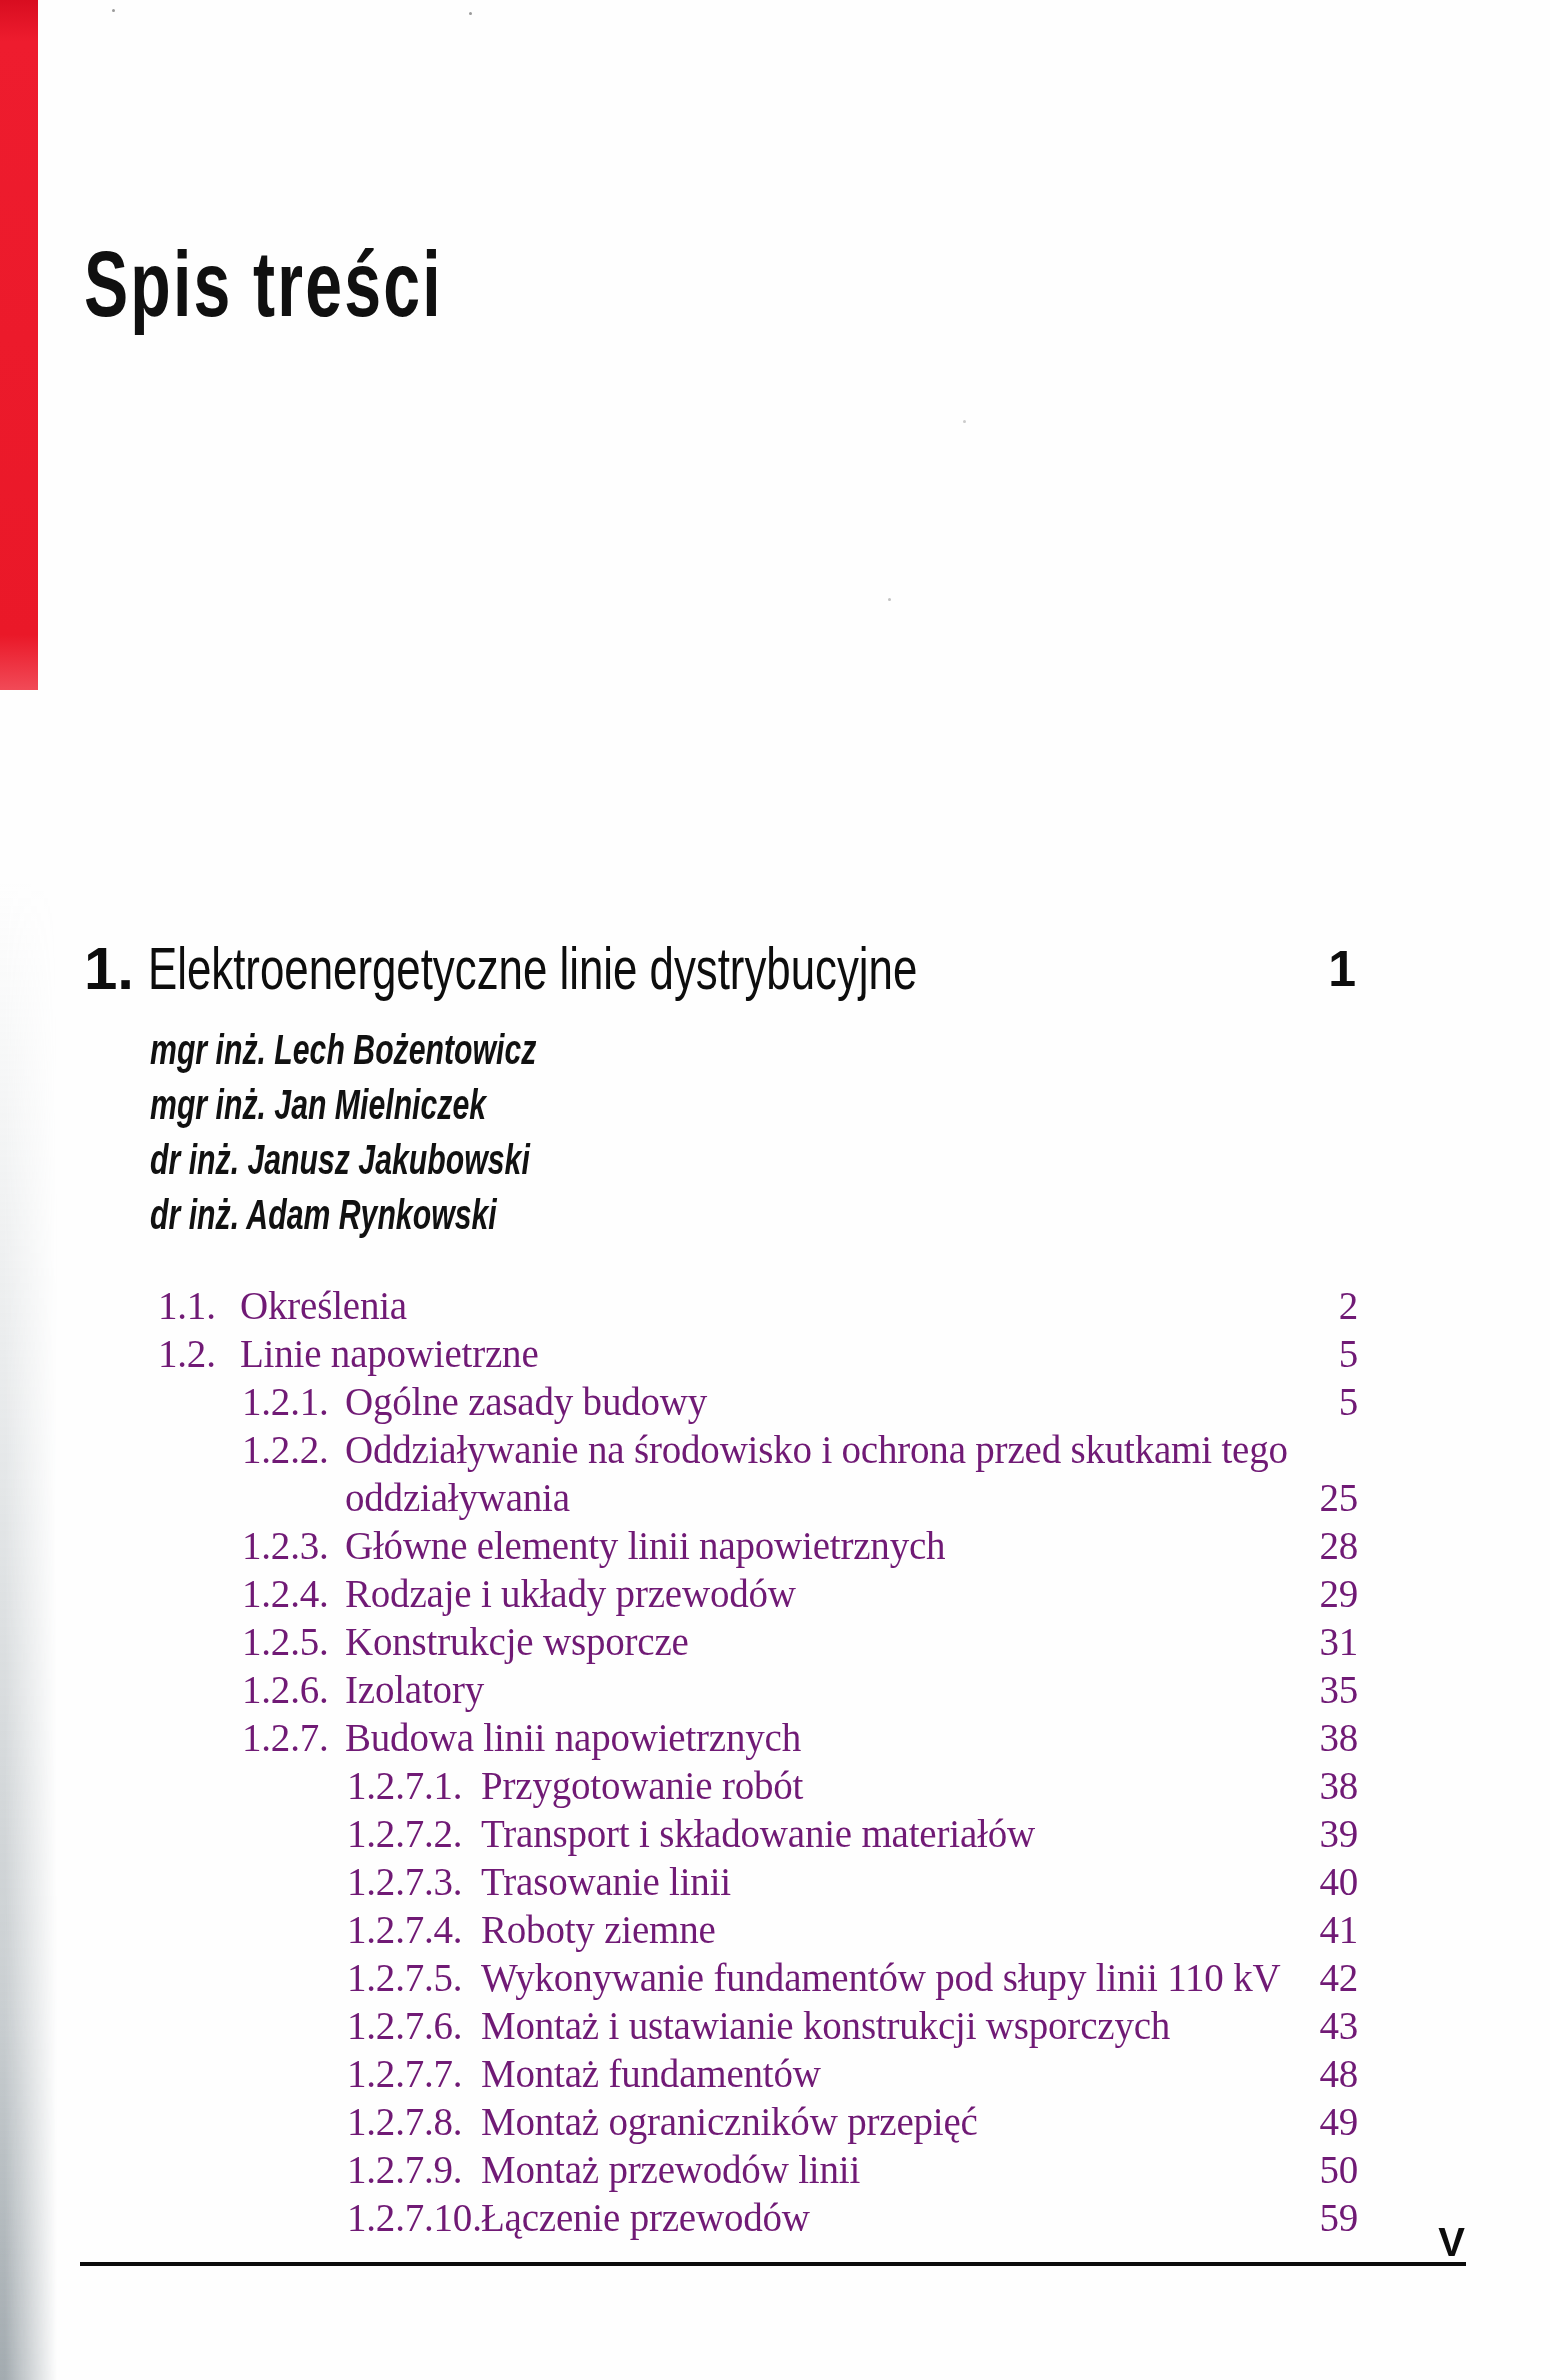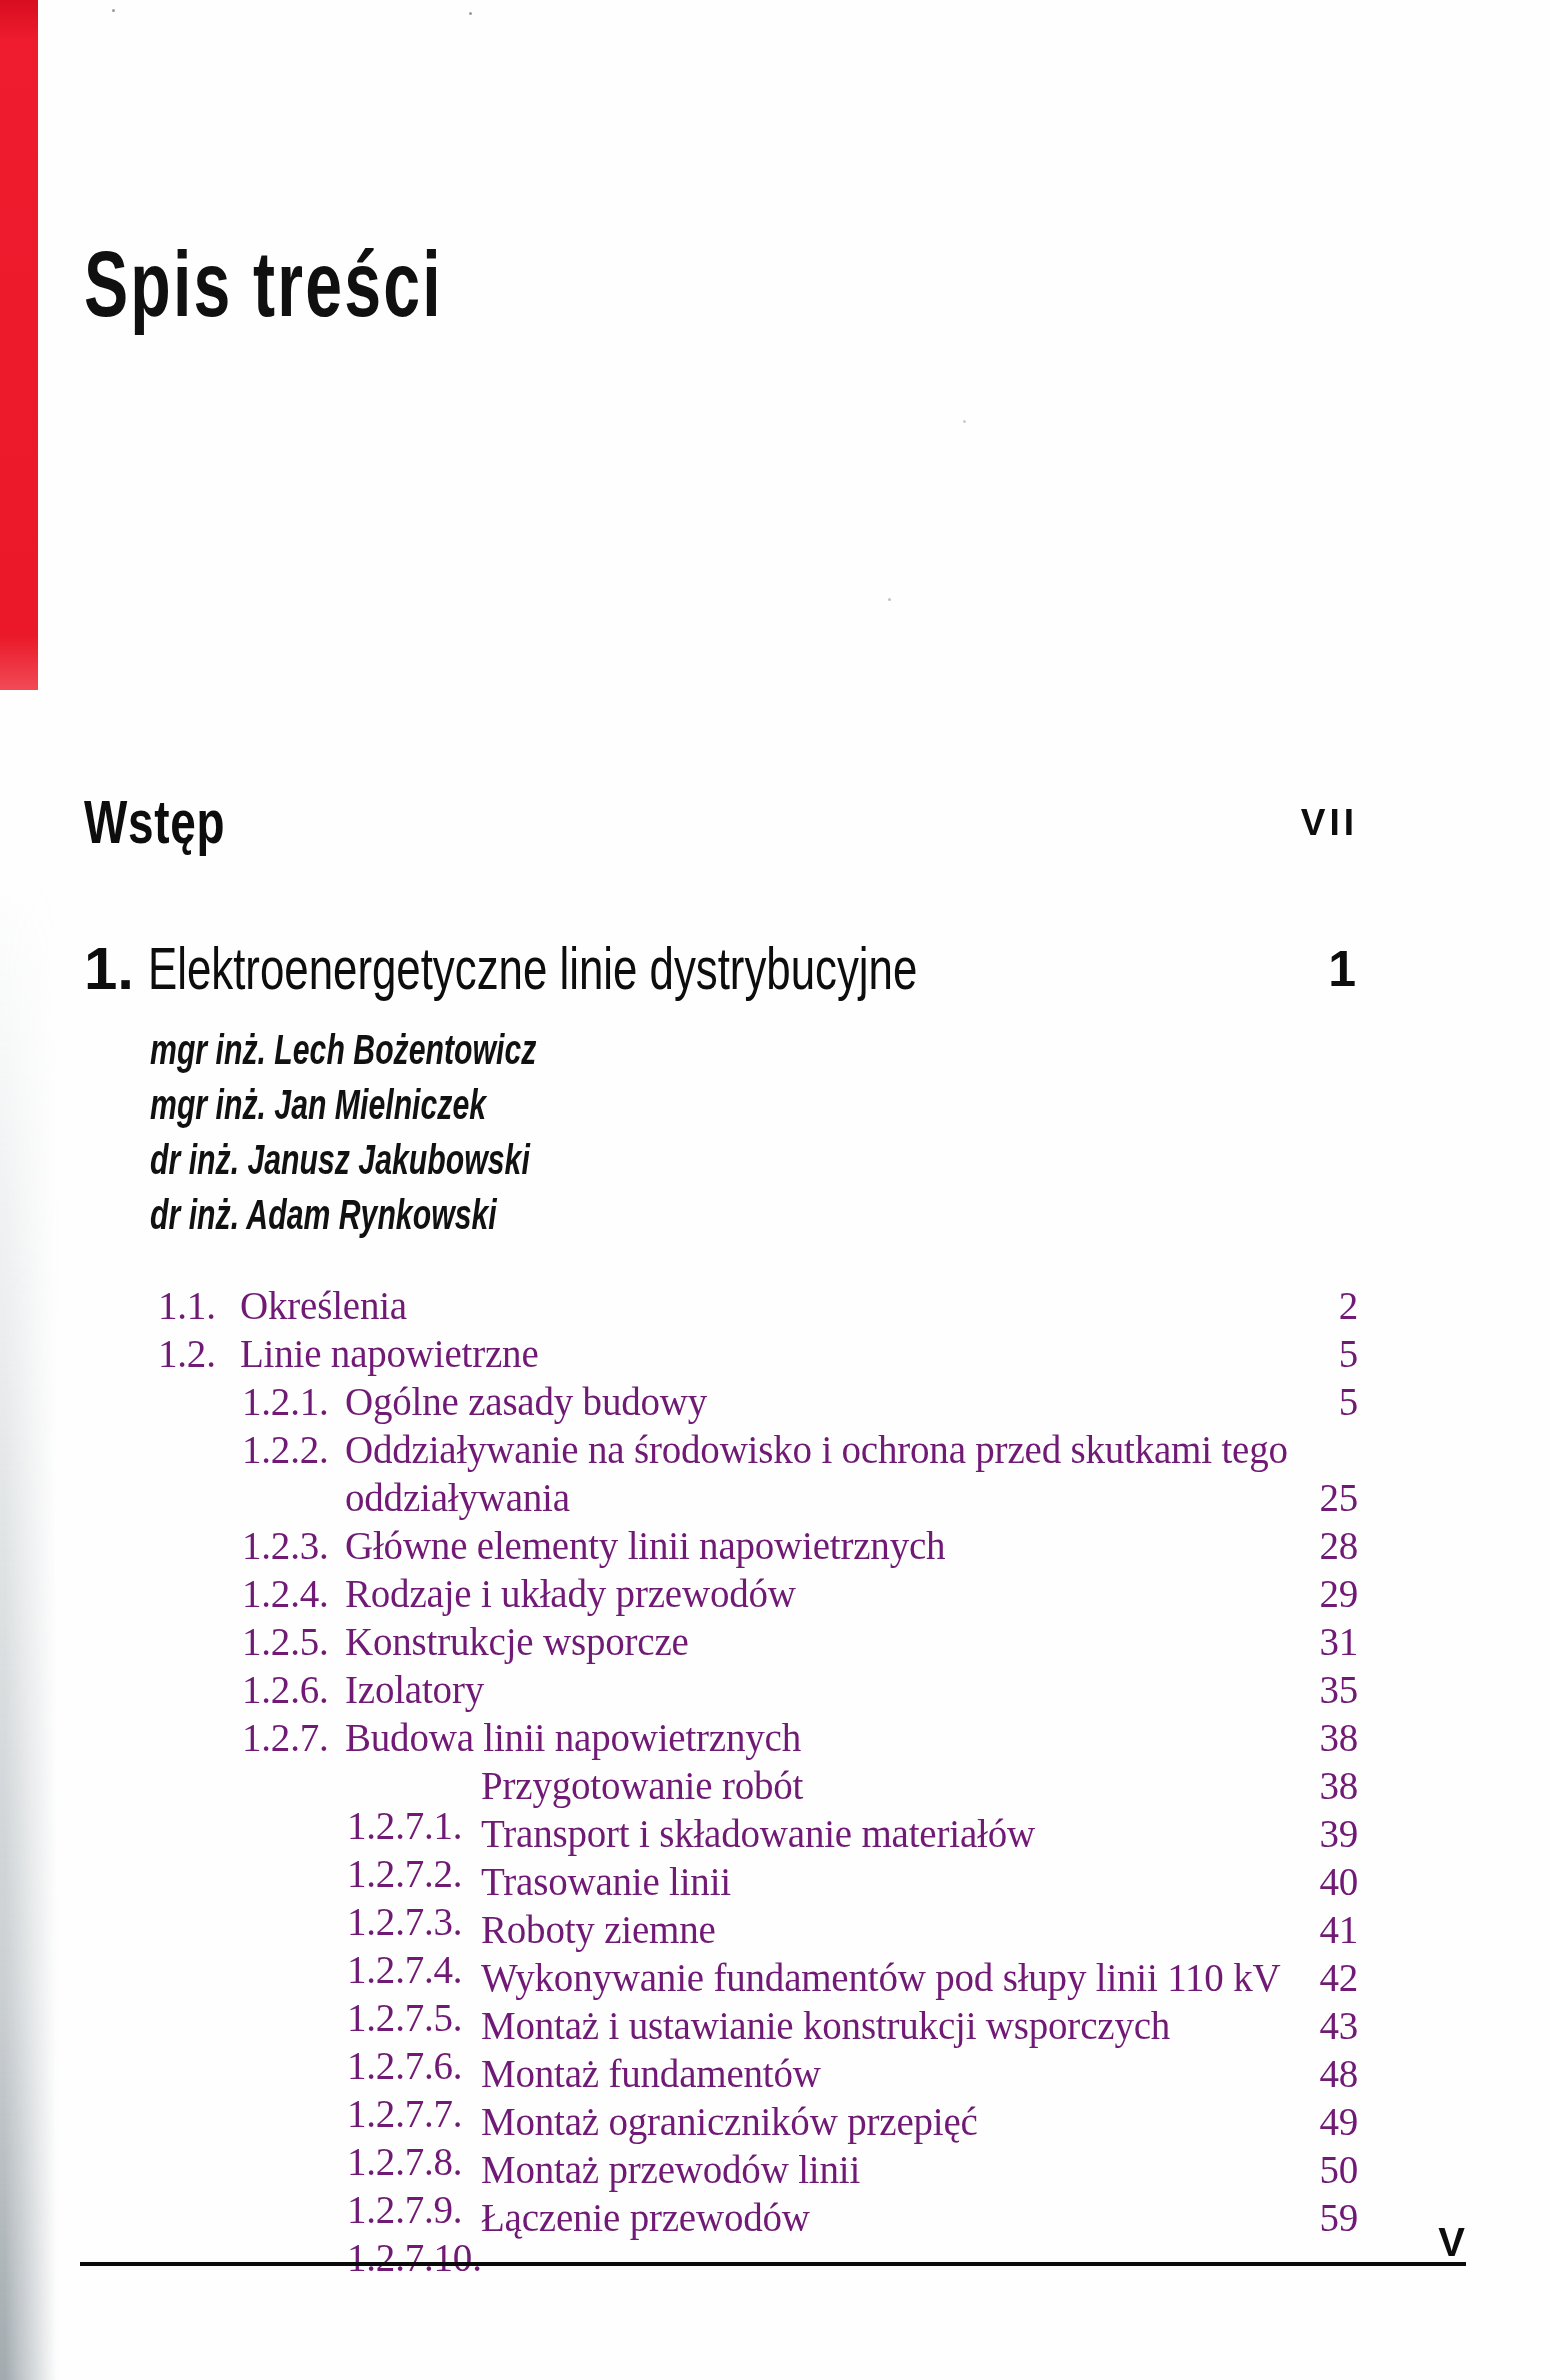--- a/index.html
+++ b/index.html
@@ -44,21 +44,21 @@
     font-style:italic;font-weight:700;font-size:42px;line-height:55px;color:#111;
   }
   .authors .cx{transform:scaleX(.72);}
   .toc{position:absolute;left:158px;top:1282px;width:1200px;}
   .toc-row{position:relative;height:48px;font-family:"Liberation Serif",serif;
     font-size:39px;line-height:48px;font-weight:400;letter-spacing:-0.2px;color:#701a75;white-space:nowrap;}
   .toc-row span{position:absolute;top:0;}
   .toc-row .pg{right:0;}
   .lv1 .num{left:0;}   .lv1 .label{left:82px;}
   .lv2 .num{left:84px;}.lv2 .label{left:187px;}
-  .lv3 .num{left:189px;margin-top:40px;}.lv3 .label{left:323px;}
+  .lv3 .num{left:189px;}.lv3 .label{left:323px;}
   .bottom-rule{position:absolute;left:80px;top:2262px;width:1386px;height:4px;background:#0b0b0b;}
   .folio{position:absolute;right:84px;top:2220px;font-size:40px;font-weight:700;letter-spacing:1px;}
   .speck{position:absolute;border-radius:50%;background:#9a9a9a;}
   .s1{left:112px;top:9px;width:3px;height:3px;}
   .s2{left:469px;top:12px;width:3px;height:3px;}
   .s3{left:888px;top:598px;width:3px;height:3px;opacity:.6;}
   .s4{left:963px;top:420px;width:3px;height:3px;opacity:.5;}
 </style>
 </head>
 <body>
@@ -70,26 +70,20 @@
 
   <div class="speck s1"></div>
   <div class="speck s2"></div>
   <div class="speck s3"></div>
   <div class="speck s4"></div>
 
   <div class="title">
     <span class="cx">Spis treści</span>
   </div>
 
-  <div class="row-abs wstep">
-    <span class="lbl">
-      <span class="cx">Wstęp</span>
-    </span>
-    <span class="pgnum">VII</span>
-  </div>
 
   <div class="row-abs chapter">
     <span class="chnum">1.</span>
     <span class="chtitle">
       <span class="cx">Elektroenergetyczne linie dystrybucyjne</span>
     </span>
     <span class="pgnum">1</span>
   </div>
 
   <div class="authors">

